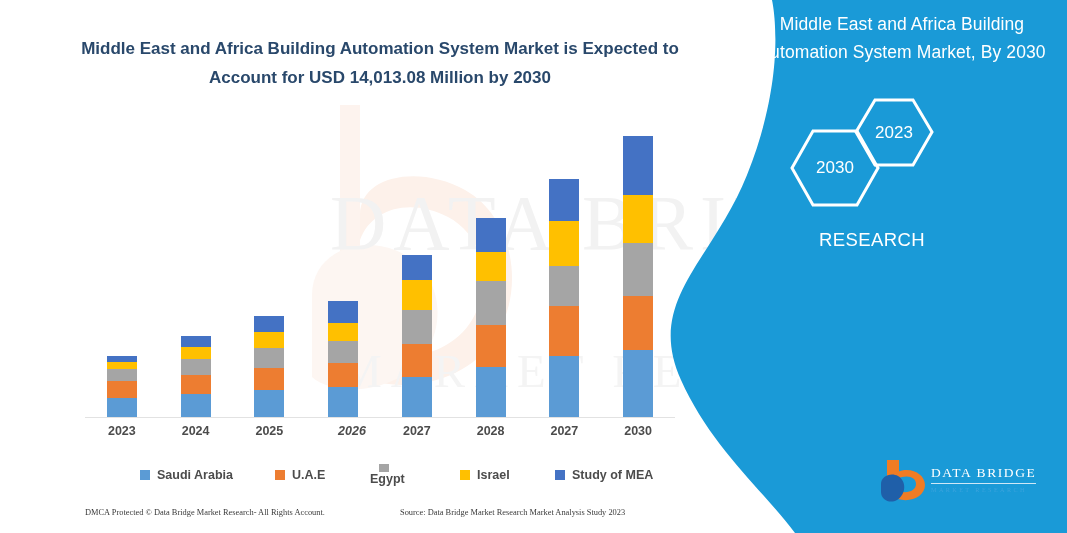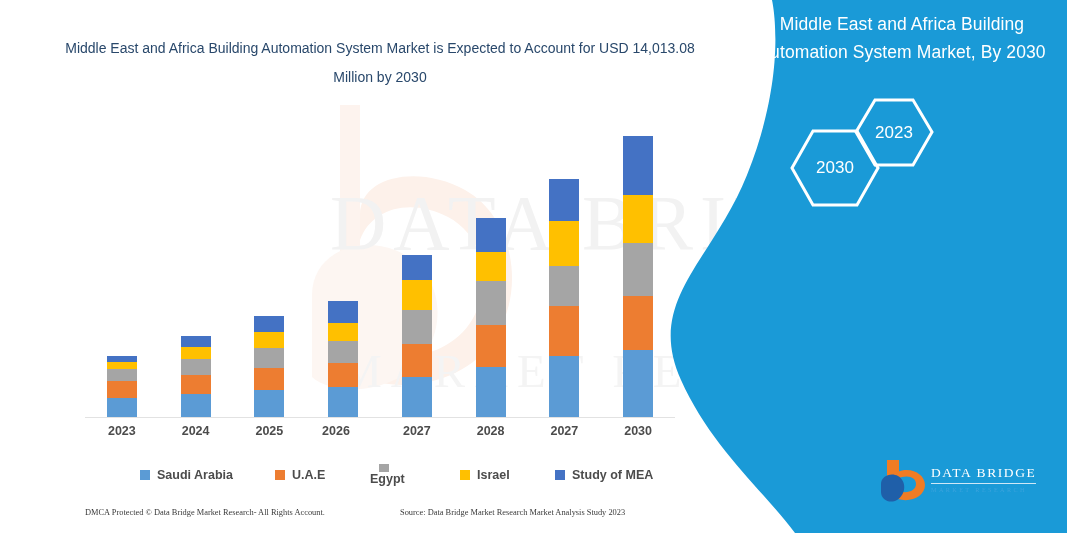--- a/index.html
+++ b/index.html
@@ -49,21 +49,21 @@
   .logo-main{font-size:13.5px;letter-spacing:1.6px;font-family:"Liberation Serif",serif;}
   .logo-rule{width:100%;height:1px;background:#cfe8f7;margin:2px 0 2px 0;}
   .logo-sub{font-size:6.2px;letter-spacing:2.4px;color:#3ba3dd;font-family:"Liberation Serif",serif;}
 
   
   .left-area{position:absolute;left:0;top:0;width:720px;height:533px;}
 
   .chart-title{
     position:absolute;left:60px;top:34px;width:640px;
     text-align:center;color:#29486b;
-    font-size:14px;line-height:29px;font-weight:400;
+    font-size:17px;line-height:29px;font-weight:700;
   }
 
   
   .watermark{position:absolute;left:0;top:0;width:760px;height:500px;pointer-events:none;}
   .wm-row1{
     position:absolute;left:330px;top:178px;
     font-size:78px;letter-spacing:7px;color:#f2f2f2;
     font-family:"Liberation Serif",serif;white-space:nowrap;
   }
   .wm-row2{
@@ -180,21 +180,21 @@
           <div class="seg" style="height: 53px; background: rgb(165, 165, 165);"></div>
           <div class="seg" style="height: 54px; background: rgb(237, 125, 49);"></div>
           <div class="seg" style="height: 67px; background: rgb(91, 155, 213);"></div>
         </div>
       </div>
 
     <div class="xlabels" id="xlabels">
         <div class="xlab" style="left: 6.875px;">2023</div>
         <div class="xlab" style="left: 80.625px;">2024</div>
         <div class="xlab" style="left: 154.375px;">2025</div>
-        <div class="xlab" style="left: 221px;">2026</div>
+        <div class="xlab" style="left: 237px; font-style: italic;">2026</div>
         <div class="xlab" style="left: 301.875px;">2027</div>
         <div class="xlab" style="left: 375.625px;">2028</div>
         <div class="xlab" style="left: 449.375px;">2027</div>
         <div class="xlab" style="left: 523.125px;">2030</div>
       </div>
 
     <div class="legend" id="legend">
         <div class="leg-item" style="left: 55px;">
           <span class="leg-sw" style="background: rgb(91, 155, 213);"></span>
           <span class="leg-txt">Saudi Arabia</span>
@@ -238,20 +238,21 @@
         </div>
         <div class="hex hex-2023">
           <svg width="82" height="71" viewBox="0 0 82 71">
             <polygon points="22,3 60,3 79,35 60,68 22,68 3,35" fill="none" stroke="#ffffff" stroke-width="3"></polygon>
           </svg>
           <div class="hex-label">2023</div>
         </div>
       </div>
 
       <div class="brand-text">
+        <div>RESEARCH</div>
       </div>
 
       <div class="logo">
         <svg width="52" height="46" viewBox="0 0 52 46">
           <path d="M10 2 L22 2 L22 34 L10 42 Z" fill="#f07c24"></path>
           <path d="M20 14 C 34 8, 48 16, 48 27 C 48 38, 34 45, 21 41 L21 33 C 30 36, 39 33, 39 26 C 39 19, 30 16, 20 21 Z" fill="#f07c24"></path>
           <path d="M4 26 C 4 18, 14 14, 21 18 C 30 23, 29 37, 20 42 C 13 46, 4 42, 4 34 Z" fill="#1f5fa9"></path>
         </svg>
         <div class="logo-text">
           <div class="logo-main">DATA BRIDGE</div>

